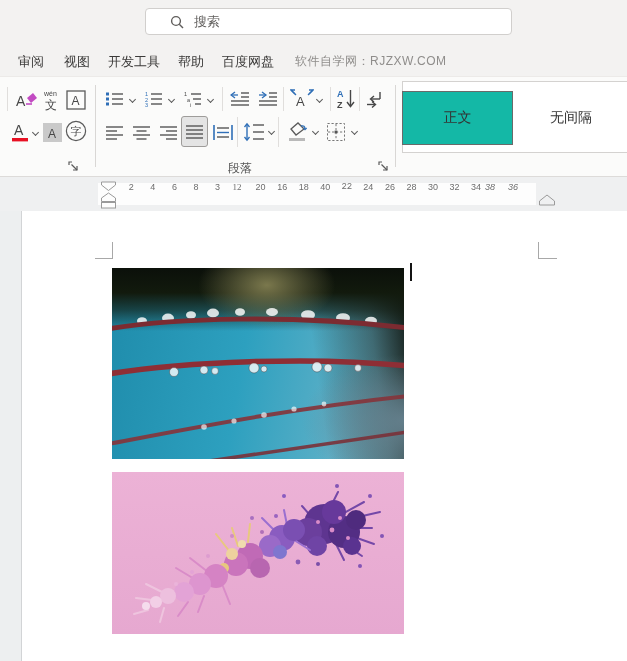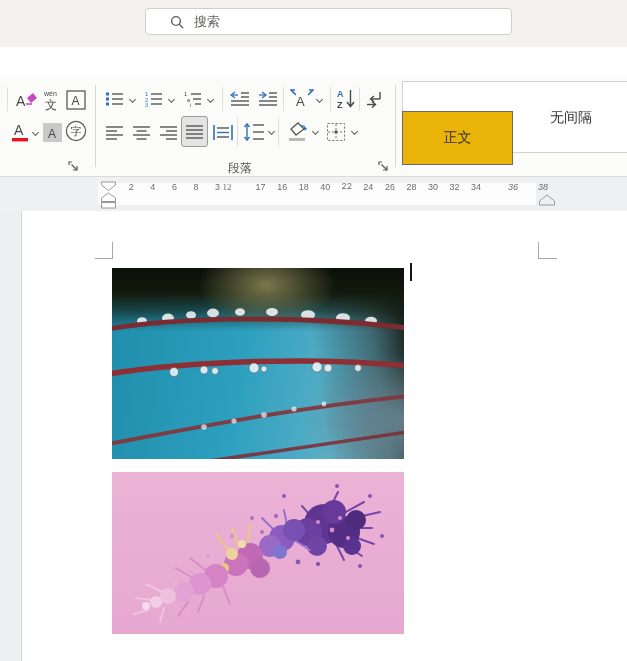--- a/index.html
+++ b/index.html
@@ -32,21 +32,21 @@
   .glabel { position:absolute; top:83px; font-size:12px; color:#555; text-align:center; }
   .launcher { position:absolute; width:12px; height:12px; }
   .justify-sel { position:absolute; left:181px; top:39px; width:27px; height:31px;
     background:#e4e4e4; border:1px solid #9e9c9a; border-radius:3px;
     display:flex; align-items:center; justify-content:center; }
   
   #style-gallery { position:absolute; left:402px; top:4px; width:225px; height:72px;
     background:#fff; border:1px solid #d4d2d0; border-right:none; }
   .style-item { position:absolute; top:9px; height:54px; display:flex; align-items:center;
     justify-content:center; font-size:14px; color:#333; }
-  .style-sel { left:-1px; width:111px; background:#eab308; border:1.5px solid #6a6a6a;margin-top:20px; }
+  .style-sel { left:-1px; width:111px; background:#14b8a6; border:1.5px solid #6a6a6a; }
   .style-plain { left:110px; width:116px; }
 
   
   #ruler { position:absolute; left:0; top:177px; width:627px; height:34px; background:#eff0f1; }
   #ruler-strip { position:absolute; left:98px; top:6px; width:438px; height:22px; background:#fdfdfd; }
   .rnum { position:absolute; top:5px; width:14px; text-align:center; font-size:9px; color:#6d6d6d; }
   .ind-markers { position:absolute; left:100px; top:4px; }
   .r-ind { position:absolute; left:538px; top:17px; }
 
   
@@ -77,20 +77,28 @@
   <div id="titlebar">
     <div class="search-box">
       <svg width="14" height="14" viewBox="0 0 14 14">
         <circle cx="6" cy="6" r="4.4" fill="none" stroke="#5f5d5b" stroke-width="1.4"></circle>
         <line x1="9.3" y1="9.3" x2="13" y2="13" stroke="#5f5d5b" stroke-width="1.4"></line>
       </svg>
       <span>搜索</span>
     </div>
   </div>
 
+  <div id="tabrow">
+    <span class="tab t0">审阅</span>
+    <span class="tab t1">视图</span>
+    <span class="tab t2">开发工具</span>
+    <span class="tab t3">帮助</span>
+    <span class="tab t4">百度网盘</span>
+    <span class="brand">软件自学网：RJZXW.COM</span>
+  </div>
 
   <div id="ribbon">
 
     <div class="mini-sep" style="left:7px;top:10px;height:24px"></div>
     <div class="ic" style="left:12px;top:10px;width:27px;height:26px">
       <svg width="24" height="22" viewBox="0 0 24 22">
         <text x="2" y="17" font-size="14" fill="#474747">A</text>
         <polygon points="13,9 19,4 23,9 17,14" fill="#c24bc2"></polygon>
         <line x1="12" y1="15" x2="18" y2="15" stroke="#c24bc2" stroke-width="1.6"></line>
       </svg>
@@ -312,34 +320,34 @@
   </div>
 
   <div id="ruler">
     <div id="ruler-strip"></div>
     <div id="ruler-numbers">
         <span class="rnum" style="left: 124.3px;">2</span>
         <span class="rnum" style="left: 145.85px;">4</span>
         <span class="rnum" style="left: 167.4px;">6</span>
         <span class="rnum" style="left: 188.95px;">8</span>
         <span class="rnum" style="left: 210.5px;">3</span>
-        <span class="rnum" style="left: 220px; font-family: Liberation Serif, serif;">12</span>
-        <span class="rnum" style="left: 253.6px;">17</span>
+        <span class="rnum" style="left: 230px; font-family: Liberation Serif, serif;">12</span>
+        <span class="rnum" style="left: 253.6px;">20</span>
         <span class="rnum" style="left: 275.15px;">16</span>
         <span class="rnum" style="left: 296.7px;">18</span>
         <span class="rnum" style="left: 318.25px;">40</span>
         <span class="rnum" style="left: 339.8px; font-family: Liberation Mono, monospace;">22</span>
         <span class="rnum" style="left: 361.35px;">24</span>
         <span class="rnum" style="left: 382.9px;">26</span>
         <span class="rnum" style="left: 404.45px;">28</span>
         <span class="rnum" style="left: 426px;">30</span>
         <span class="rnum" style="left: 447.55px;">32</span>
         <span class="rnum" style="left: 469.1px;">34</span>
         <span class="rnum" style="left: 506px; font-style: italic;">36</span>
-        <span class="rnum" style="left: 536px; font-style: italic;">38</span>
+        <span class="rnum" style="left: 483px; font-style: italic;">38</span>
       </div>
     <svg class="ind-markers" width="17" height="28" viewBox="0 0 17 28">
       <polygon points="1.5,1 15.5,1 15.5,4 8.5,9.5 1.5,4" fill="#fdfdfd" stroke="#9a9a9a" stroke-width="1"></polygon>
       <polygon points="8.5,12 15.5,17 15.5,20.5 1.5,20.5 1.5,17" fill="#fdfdfd" stroke="#9a9a9a" stroke-width="1"></polygon>
       <rect x="1.5" y="21.5" width="14" height="5.5" fill="#fdfdfd" stroke="#9a9a9a" stroke-width="1"></rect>
     </svg>
     <svg class="r-ind" width="18" height="12" viewBox="0 0 18 12">
       <polygon points="9,1 16.5,7 16.5,11 1.5,11 1.5,7" fill="#eff0f1" stroke="#9a9a9a" stroke-width="1"></polygon>
     </svg>
   </div>

